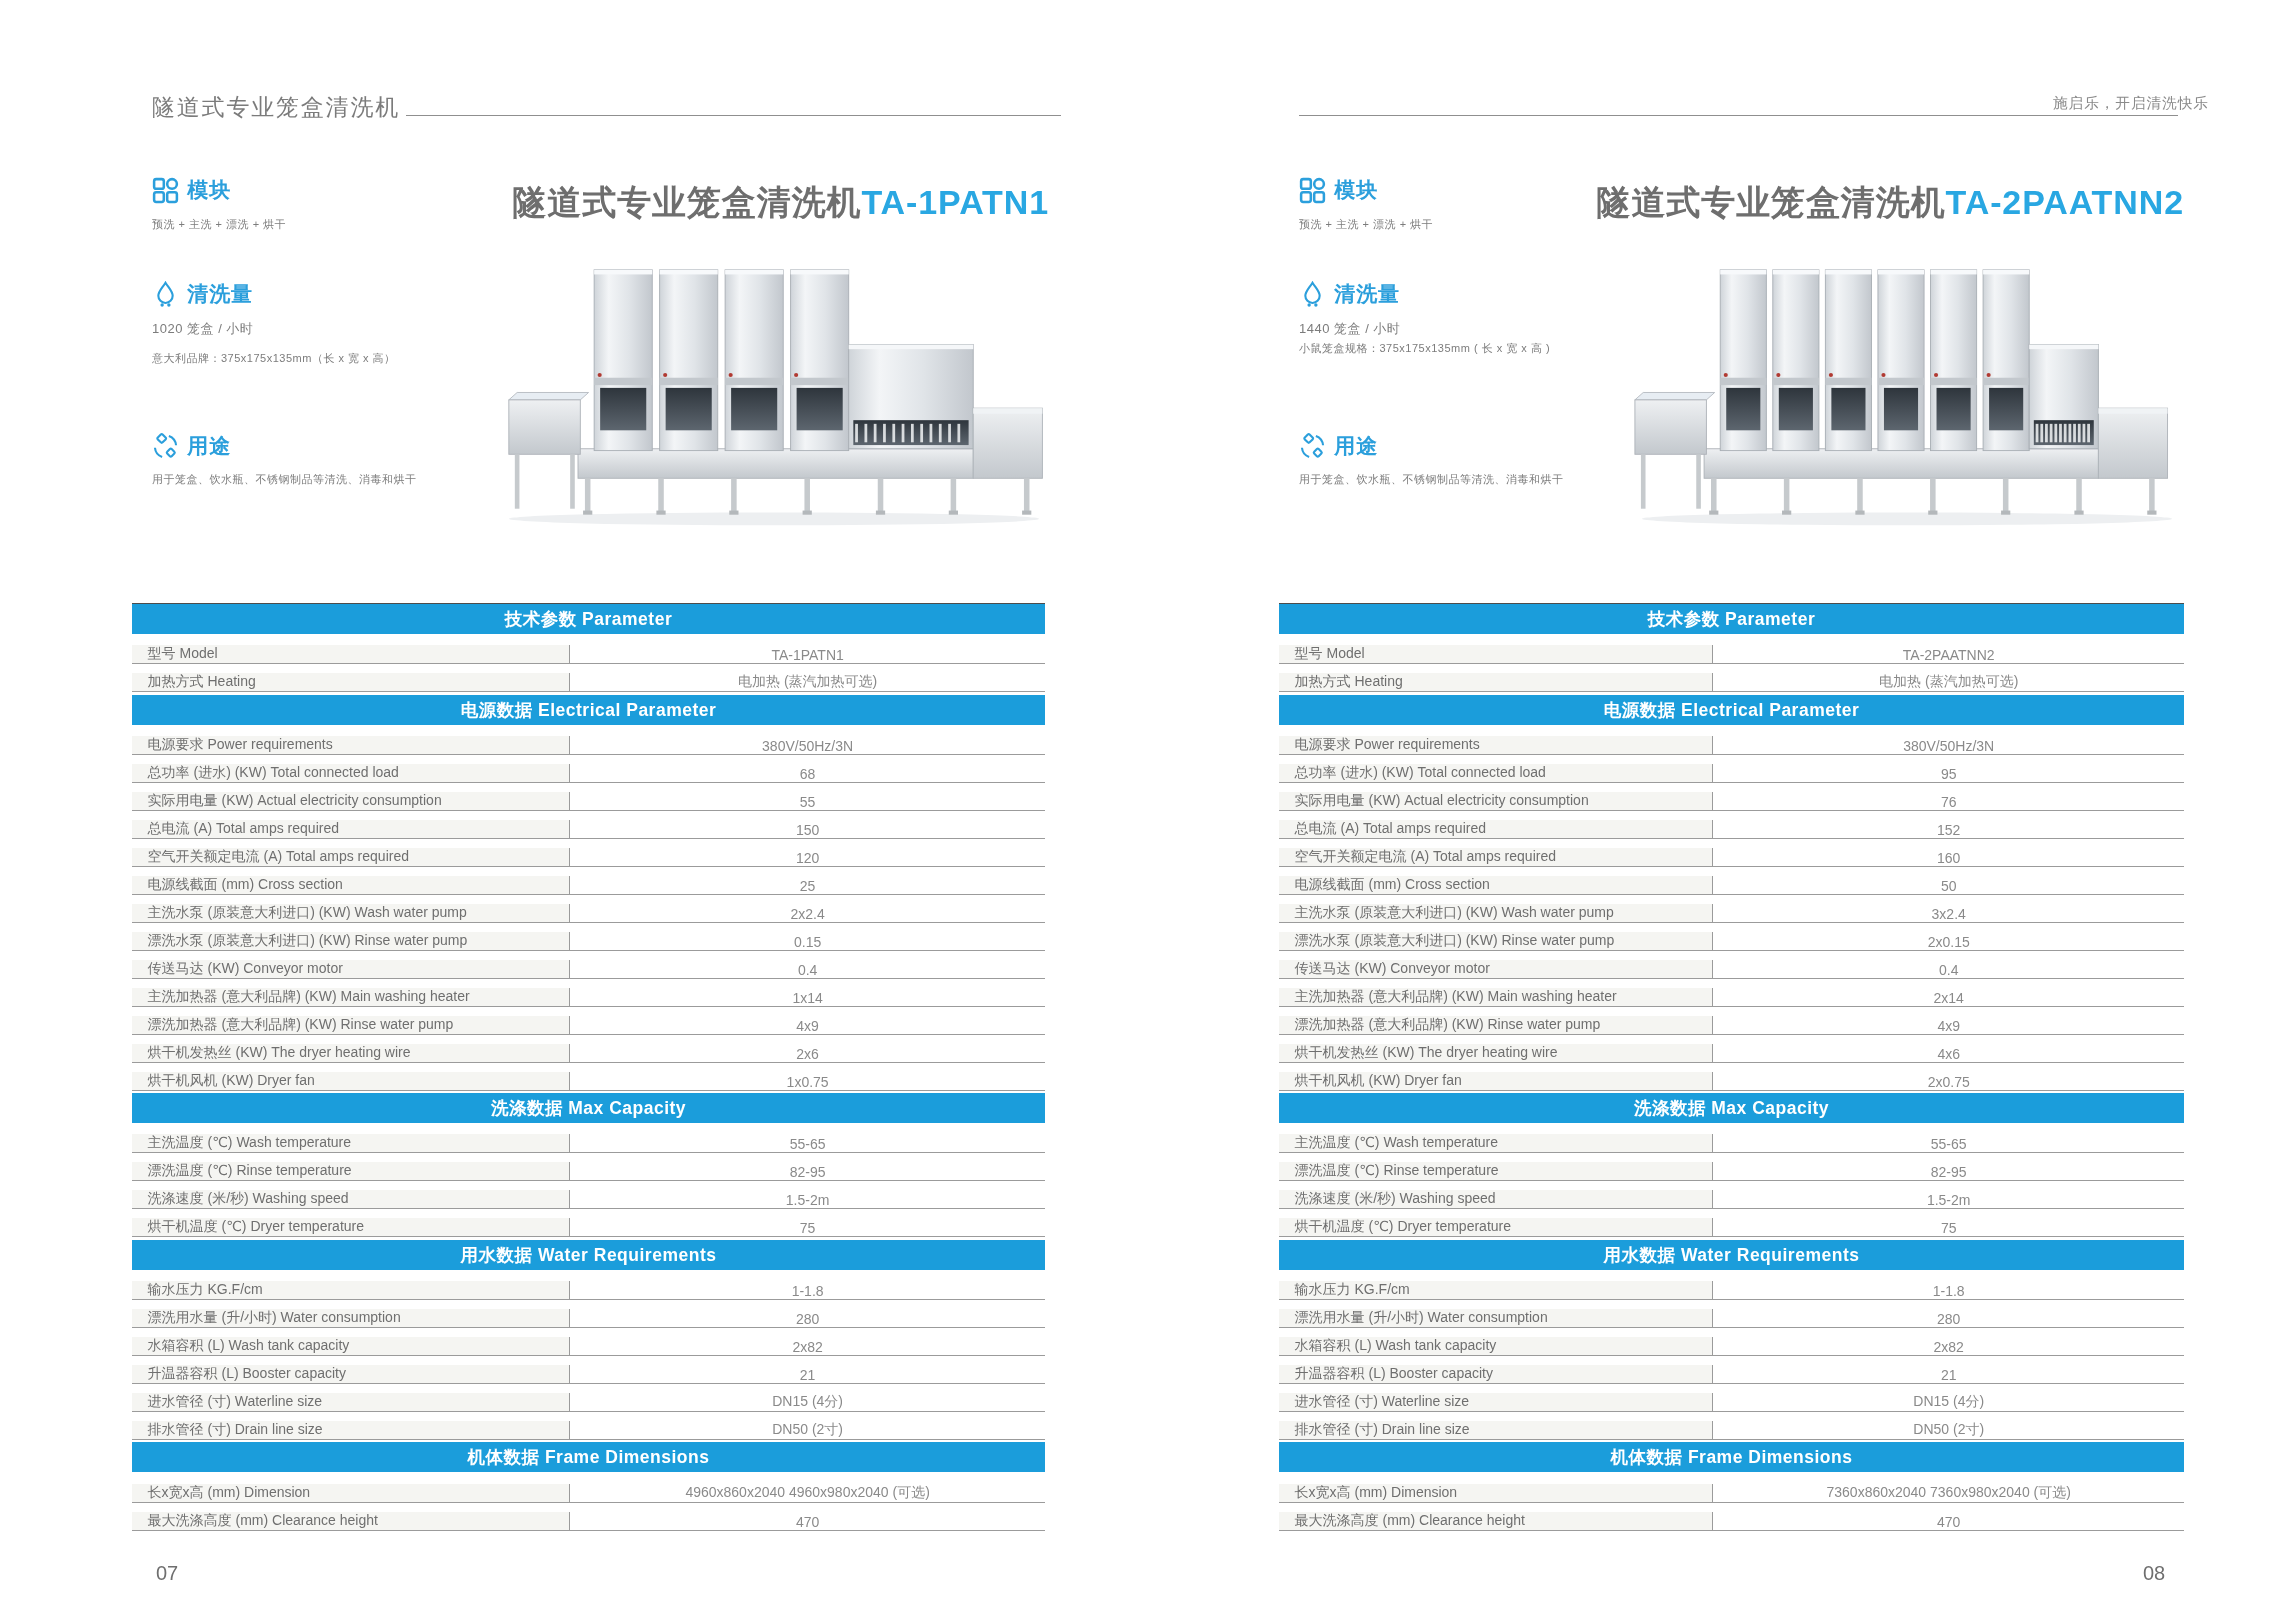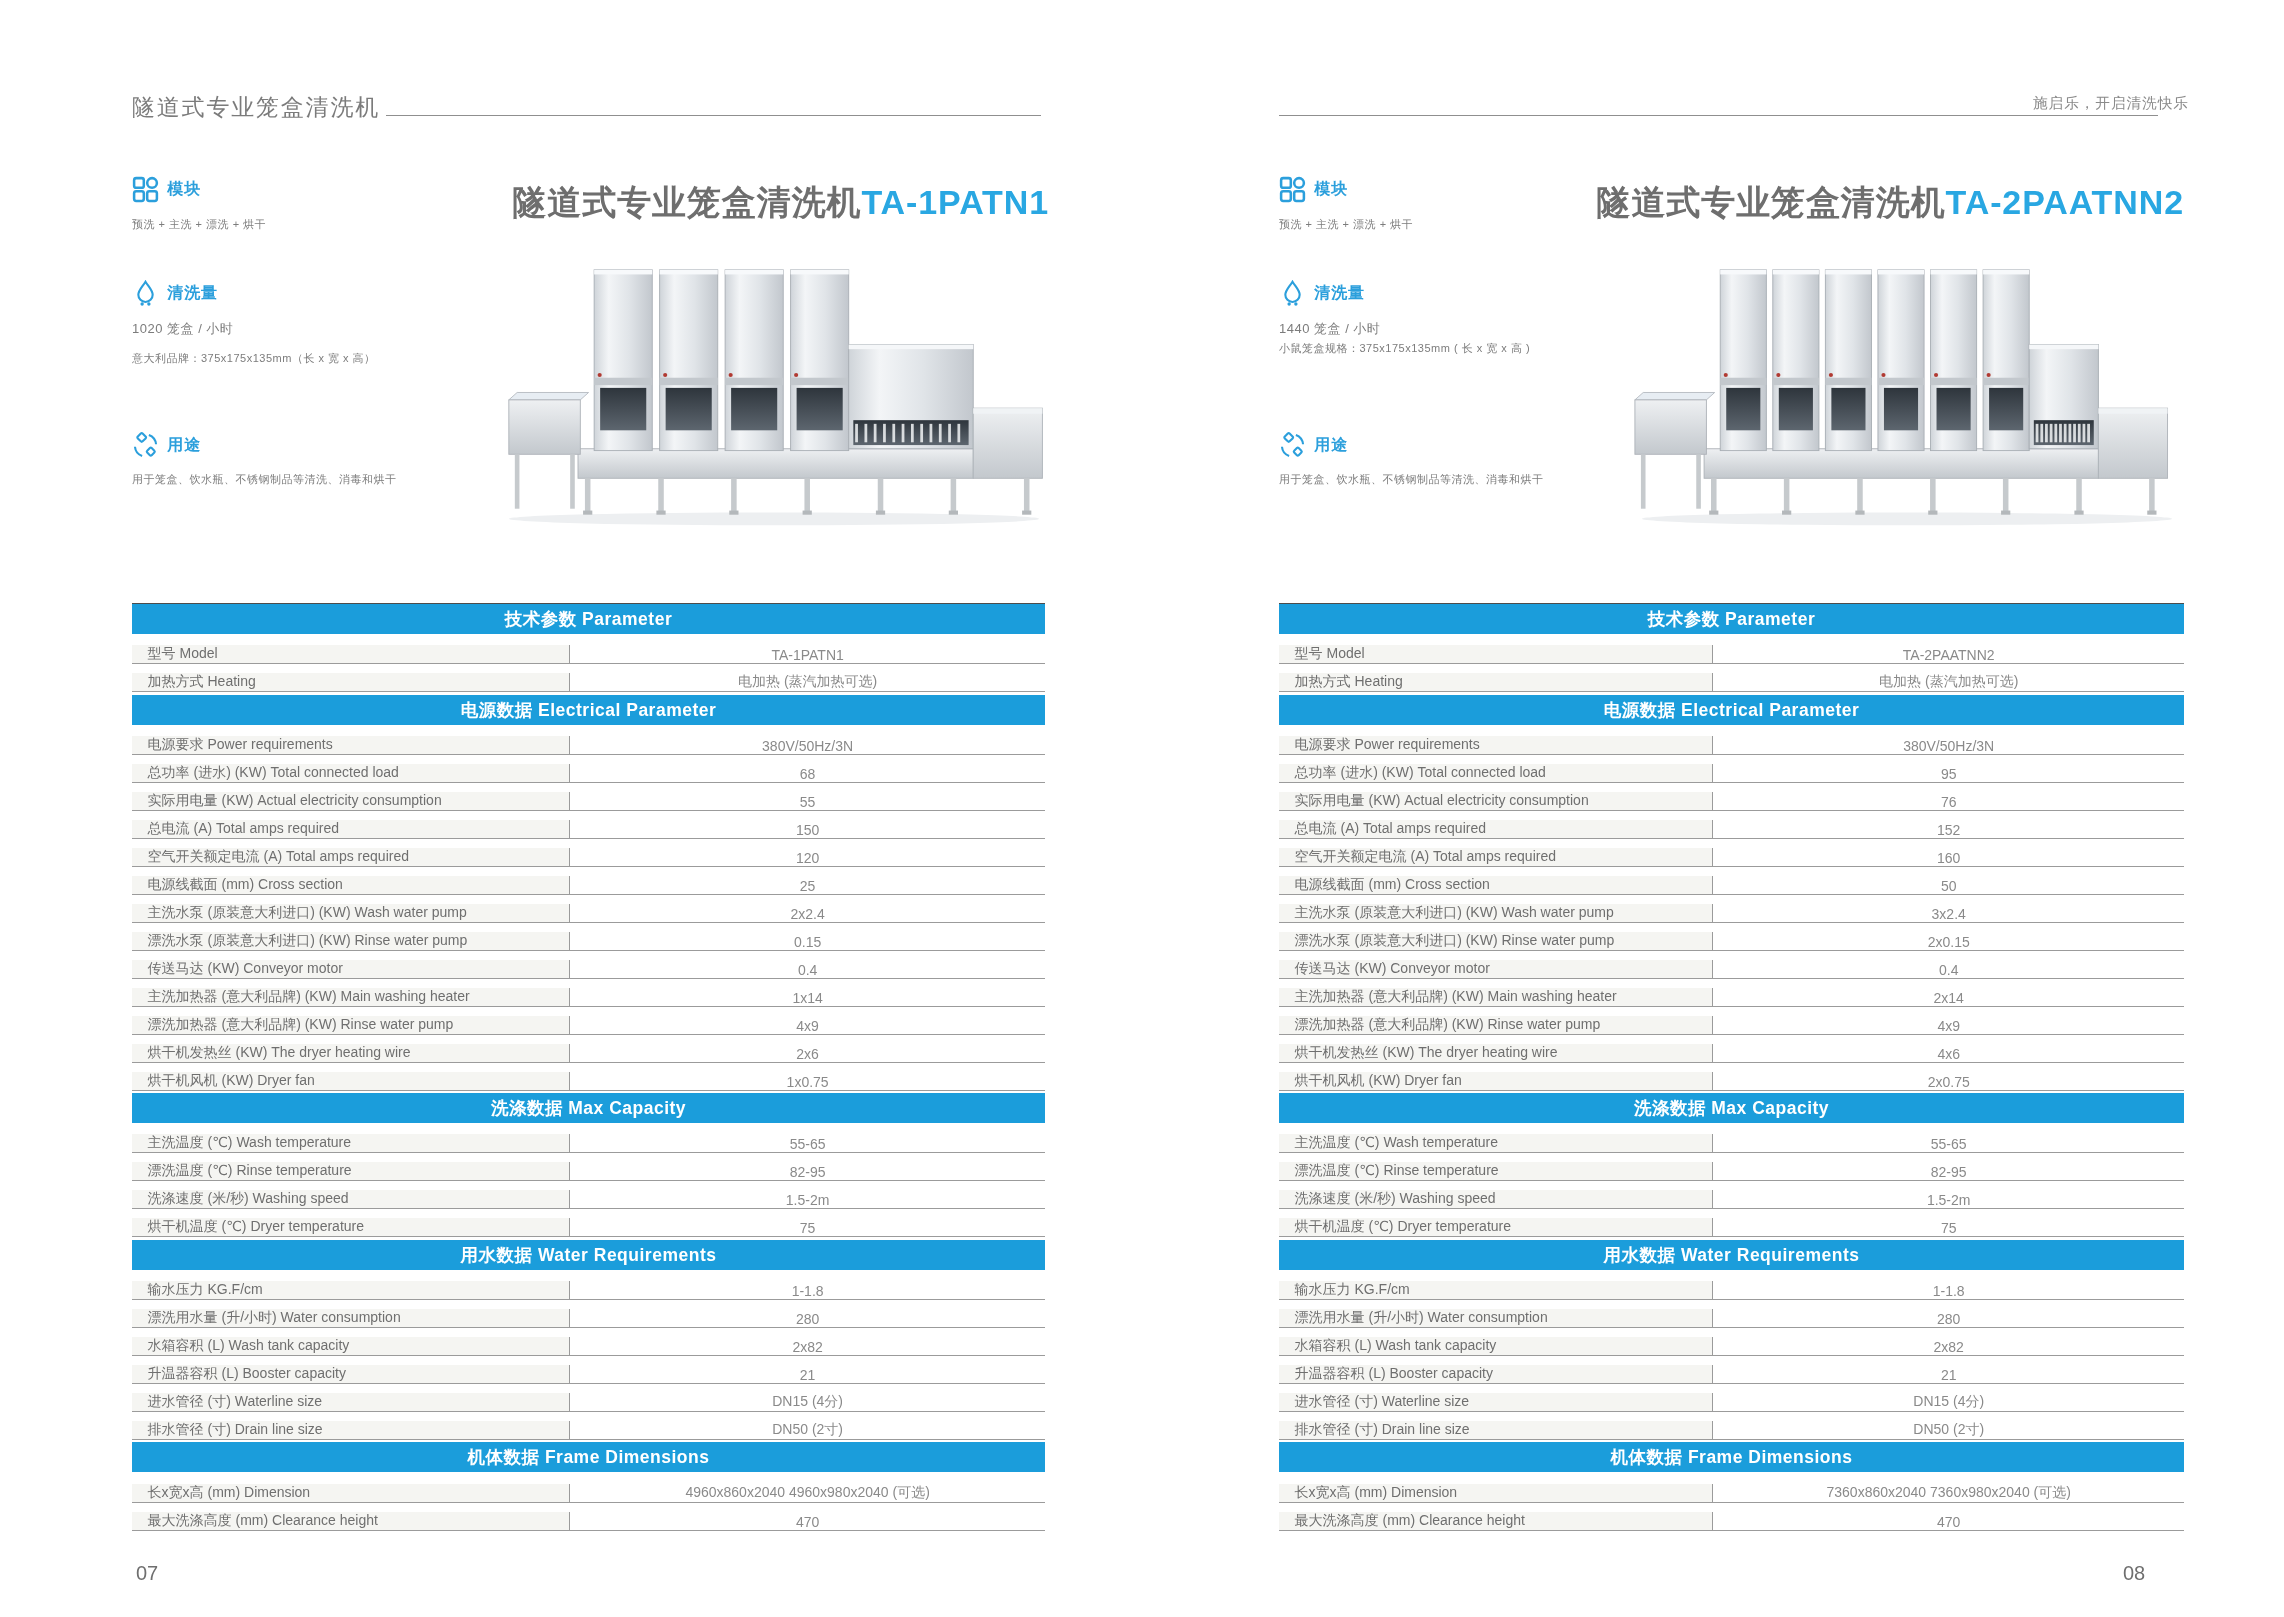--- a/index.html
+++ b/index.html
@@ -9,35 +9,35 @@
     font-family:"Liberation Sans","DejaVu Sans",sans-serif;
     color:#7c7c7c;
     overflow:hidden;
     --accent:#2B9FDC;
     --model-blue:#29A7E2;
     --hdr-blue:#1B9DDB;
     --title-gray:#6E6E6E;
     --body-gray:#7C7C7C;
     --line-gray:#8F8F8F;
   }
-  .abs{position:absolute;}
+  .abs{position:absolute;margin-left:20px;}
 
   
   .corner-header{font-size:23px;color:#7b7b7b;letter-spacing:1.8px;}
   .corner-slogan{font-size:14.7px;color:#8a8a8a;letter-spacing:0.9px;}
   .header-rule{height:1.4px;background:var(--line-gray);}
 
   
   .prod-title{font-size:34px;font-weight:600;letter-spacing:0.9px;white-space:nowrap;}
   .prod-title .t-name{color:var(--title-gray);}
   .prod-title .t-model{color:var(--model-blue);}
 
   
   .sec-head{display:flex;align-items:center;gap:8.3px;}
-  .sec-head .sec-label{font-size:16px;font-weight:700;color:var(--accent);letter-spacing:0.9px;}
+  .sec-head .sec-label{font-size:21px;font-weight:700;color:var(--accent);letter-spacing:0.9px;}
   .sec-icon{width:27px;height:27px;display:block;}
   .sec-icon svg{width:100%;height:100%;display:block;}
   .info-line{font-size:11px;color:var(--body-gray);letter-spacing:0.5px;white-space:nowrap;}
   .info-line.big{font-size:13px;text-align:center;}
 
   
   .machine{position:absolute;}
 
   
   .spec-table{position:absolute;border-top:1.8px solid #4c4c4c;}

